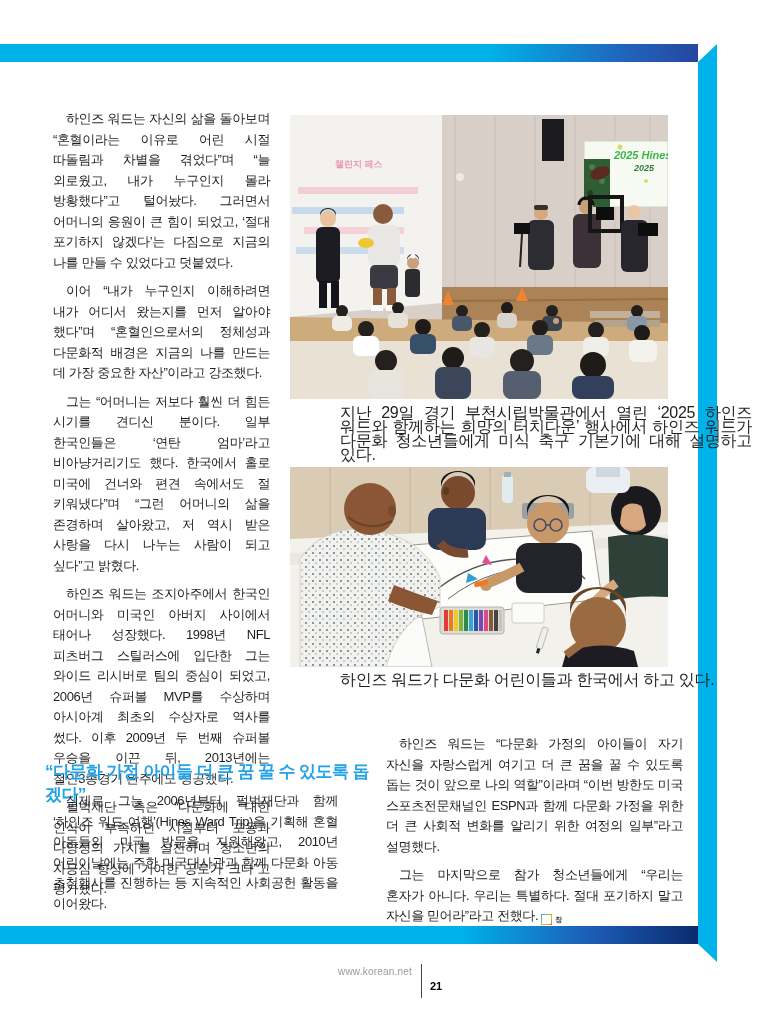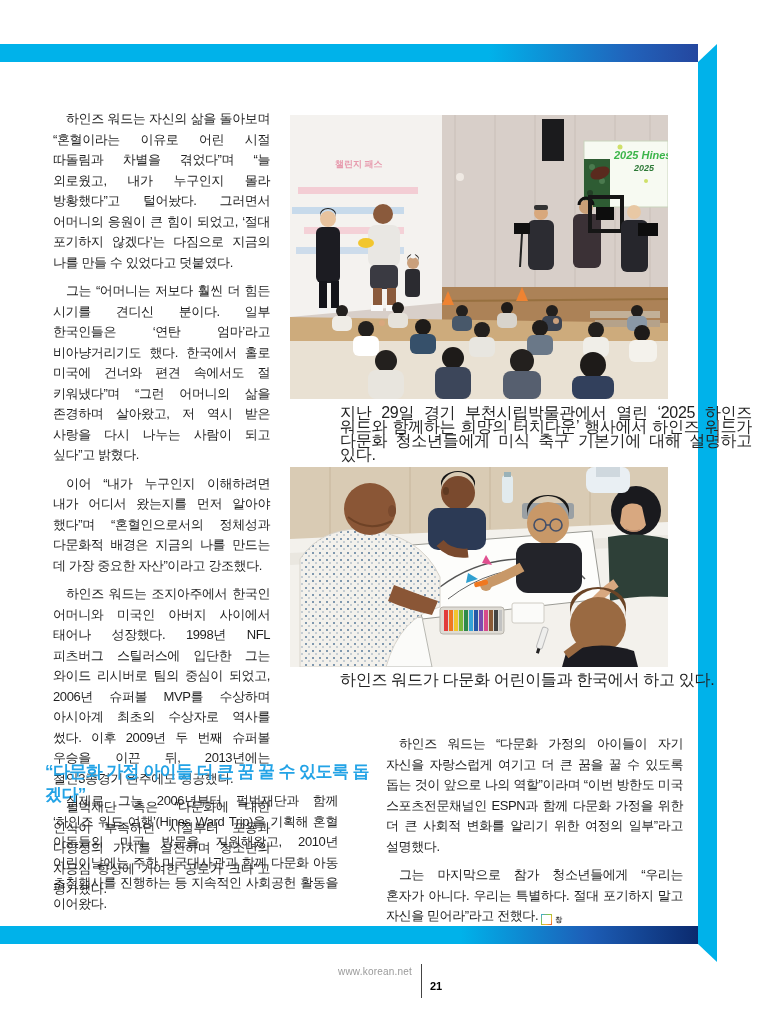--- a/index.html
+++ b/index.html
@@ -48,22 +48,22 @@
 </style>
 </head>
 <body>
 
 <div class="abs top-bar"></div>
 <div class="abs right-bar"></div>
 <div class="abs bottom-bar"></div>
 
 <div class="abs body-text col-left">
   <p>하인즈 워드는 자신의 삶을 돌아보며 “혼혈이라는 이유로 어린 시절 따돌림과 차별을 겪었다”며 “늘 외로웠고, 내가 누구인지 몰라 방황했다”고 털어놨다. 그러면서 어머니의 응원이 큰 힘이 되었고, ‘절대 포기하지 않겠다’는 다짐으로 지금의 나를 만들 수 있었다고 덧붙였다.</p>
+  <p>이어 “내가 누구인지 이해하려면 내가 어디서 왔는지를 먼저 알아야 했다”며 “혼혈인으로서의 정체성과 다문화적 배경은 지금의 나를 만드는 데 가장 중요한 자산”이라고 강조했다.</p>
   <p>그는 “어머니는 저보다 훨씬 더 힘든 시기를 견디신 분이다. 일부 한국인들은 ‘연탄 엄마’라고 비아냥거리기도 했다. 한국에서 홀로 미국에 건너와 편견 속에서도 절 키워냈다”며 “그런 어머니의 삶을 존경하며 살아왔고, 저 역시 받은 사랑을 다시 나누는 사람이 되고 싶다”고 밝혔다.</p>
-  <p>이어 “내가 누구인지 이해하려면 내가 어디서 왔는지를 먼저 알아야 했다”며 “혼혈인으로서의 정체성과 다문화적 배경은 지금의 나를 만드는 데 가장 중요한 자산”이라고 강조했다.</p>
   <p>하인즈 워드는 조지아주에서 한국인 어머니와 미국인 아버지 사이에서 태어나 성장했다. 1998년 NFL 피츠버그 스틸러스에 입단한 그는 와이드 리시버로 팀의 중심이 되었고, 2006년 슈퍼볼 MVP를 수상하며 아시아계 최초의 수상자로 역사를 썼다. 이후 2009년 두 번째 슈퍼볼 우승을 이끈 뒤, 2013년에는 철인3종경기 완주에도 성공했다.</p>
   <p>펄벅재단 측은 “다문화에 대한 인식이 부족하던 시절부터 포용과 다양성의 가치를 실천하며 청소년의 자긍심 향상에 기여한 공로가 크다”고 평가했다.</p>
 </div>
 
 <div class="abs photo photo1">
   <svg width="378" height="284" viewBox="0 0 378 284" xmlns="http://www.w3.org/2000/svg">
 
     <rect x="0" y="0" width="378" height="215" fill="#d8cfc9"></rect>
     <g stroke="#c9bfb8" stroke-width="1">
       <line x1="165" y1="0" x2="165" y2="180"></line>

